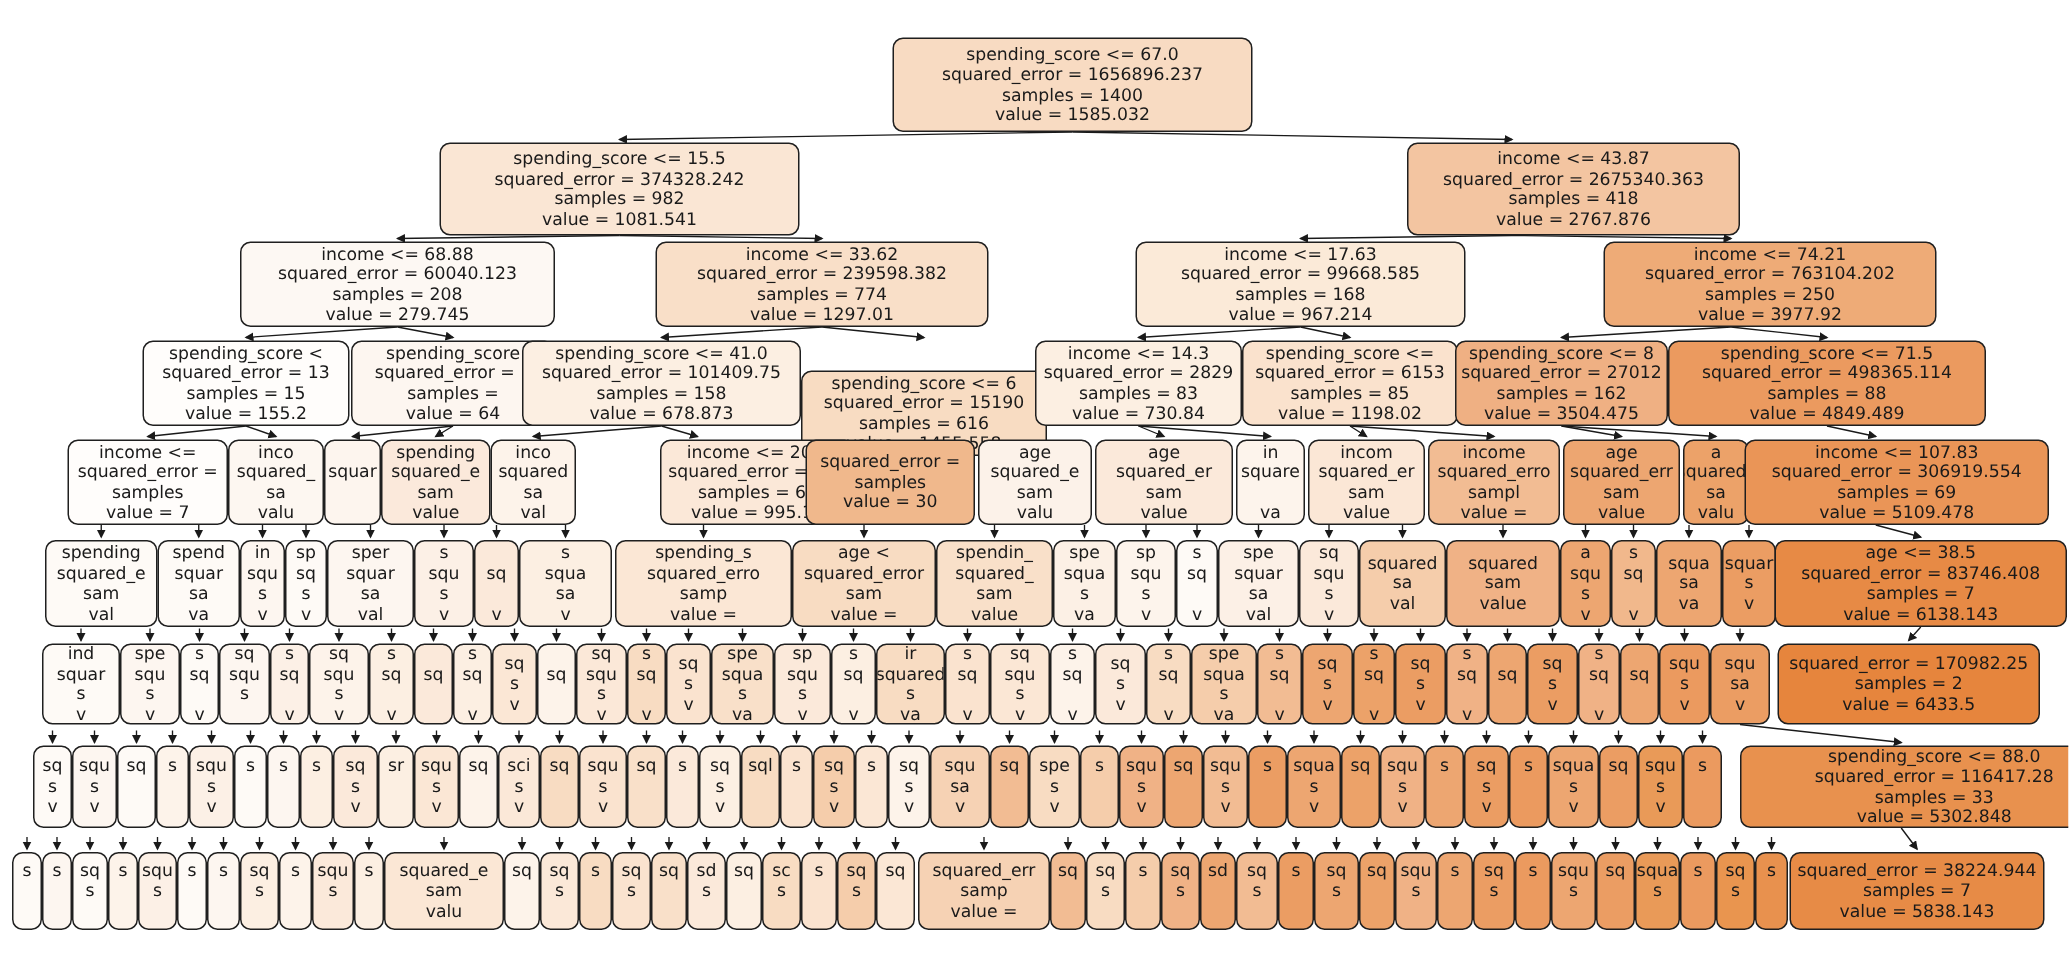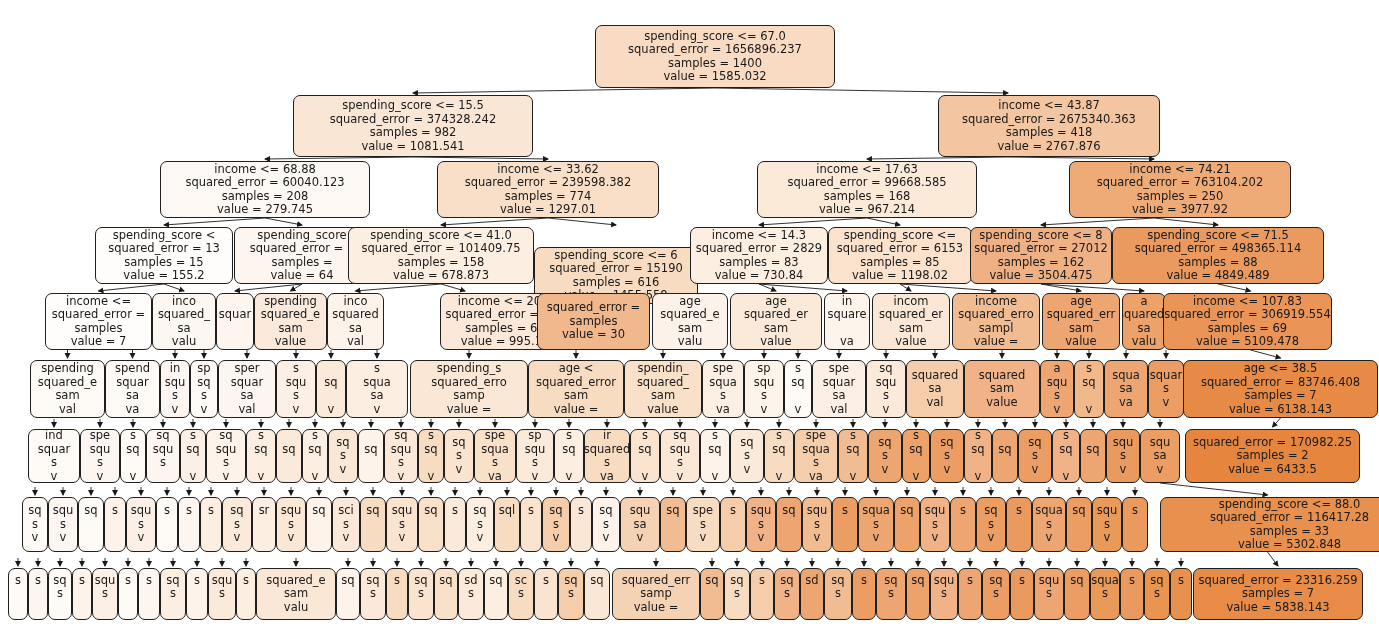--- a/index.html
+++ b/index.html
@@ -366,21 +366,21 @@
         <div class="line">squared_err</div>
         <div class="line">sam</div>
         <div class="line">value</div>
       </div>
       <div class="node" style="left: 1122px; top: 293px; width: 44px; height: 57px; background: rgb(236, 162, 105);">
         <div class="line">a</div>
         <div class="line">squared_</div>
         <div class="line">sa</div>
         <div class="line">valu</div>
       </div>
-      <div class="node" style="left: 1163px; top: 293px; width: 169px; height: 57px; background: rgb(234, 149, 87);">
+      <div class="node" style="left: 1163px; top: 293px; width: 203px; height: 57px; background: rgb(234, 149, 87);">
         <div class="line">income &lt;= 107.83</div>
         <div class="line">squared_error = 306919.554</div>
         <div class="line">samples = 69</div>
         <div class="line">value = 5109.478</div>
       </div>
       <div class="node" style="left: 30px; top: 360px; width: 75px; height: 58px; background: rgb(254, 250, 246);">
         <div class="line">spending</div>
         <div class="line">squared_e</div>
         <div class="line">sam</div>
         <div class="line">val</div>
@@ -1140,18 +1140,18 @@
         <div class="line">sq</div>
         <div class="line">s</div>
         <div class="line"></div>
       </div>
       <div class="node" style="left: 1170px; top: 568px; width: 22px; height: 52px; background: rgb(232, 145, 78);">
         <div class="line">s</div>
         <div class="line"></div>
         <div class="line"></div>
       </div>
       <div class="node" style="left: 1193px; top: 568px; width: 170px; height: 52px; background: rgb(231, 139, 70);">
-        <div class="line">squared_error = 23316.259</div>
+        <div class="line">squared_error = 38224.944</div>
         <div class="line">samples = 7</div>
         <div class="line">value = 5838.143</div>
       </div>
     </div>
 </div>
 
 </body></html>

